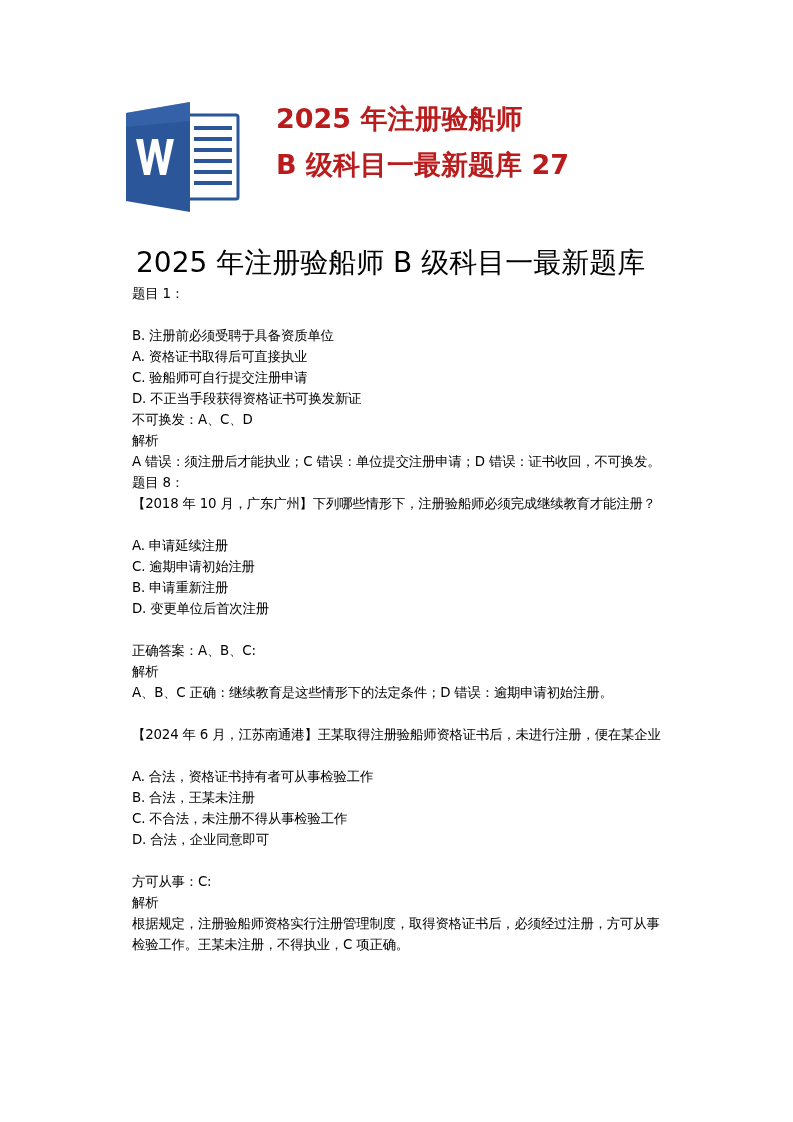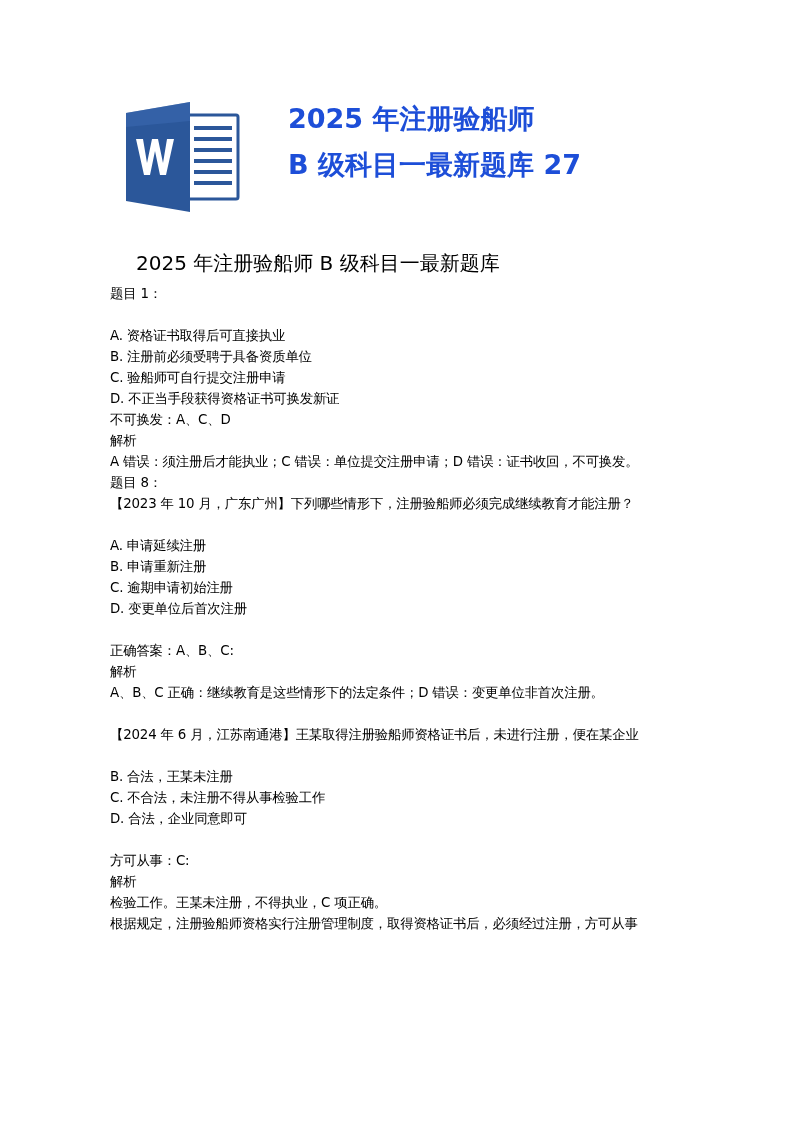--- a/index.html
+++ b/index.html
@@ -3,31 +3,31 @@
   <meta charset="utf-8">
   <style>
     html, body { margin: 0; padding: 0; background: #ffffff; }
     body {
       width: 793px; height: 1122px; position: relative; overflow: hidden;
       font-family: "DejaVu Sans", "Liberation Sans", sans-serif;
       color: #000;
     }
     .word-icon { position: absolute; left: 124px; top: 101px; width: 118px; height: 112px; }
     .cover-title {
-      position: absolute; left: 288px; top: 96px;
-      font-weight: bold; font-size: 27px; line-height: 46px; color: #1d4ed8;
+      position: absolute; left: 276px; top: 96px;
+      font-weight: bold; font-size: 27px; line-height: 46px; color: #b91c1c;
       font-family: "DejaVu Sans", sans-serif;
     }
     .cover-title div { white-space: nowrap; }
     .doc-heading {
       position: absolute; left: 136px; top: 248px;
-      font-size: 20px; line-height: 30px; white-space: nowrap;
+      font-size: 28px; line-height: 30px; white-space: nowrap;
       font-family: "DejaVu Sans", sans-serif;
     }
-    .body { position: absolute; left: 110px; top: 283px; width: 570px; }
+    .body { position: absolute; left: 132px; top: 283px; width: 570px; }
     .line {
       font-size: 13.4px; line-height: 21px; height: 21px; white-space: nowrap;
       font-family: "DejaVu Sans", sans-serif; letter-spacing: -0.2px;
     }
     .blank { height: 21px; }
   </style>
 </head>
 <body>
 
 <div class="word-icon">
@@ -55,50 +55,51 @@
   <div>B 级科目一最新题库 27</div>
 </div>
 
 <div class="doc-heading">2025 年注册验船师 B 级科目一最新题库</div>
 
 <div class="body">
 
   <div>
     <div class="line">题目 1：</div>
     <div class="blank"></div>
+    <div class="line">B. 注册前必须受聘于具备资质单位</div>
     <div class="line">A. 资格证书取得后可直接执业</div>
-    <div class="line">B. 注册前必须受聘于具备资质单位</div>
     <div class="line">C. 验船师可自行提交注册申请</div>
     <div class="line">D. 不正当手段获得资格证书可换发新证</div>
     <div class="line">不可换发：A、C、D</div>
     <div class="line">解析</div>
     <div class="line">A 错误：须注册后才能执业；C 错误：单位提交注册申请；D 错误：证书收回，不可换发。</div>
   </div>
 
   <div>
     <div class="line">题目 8：</div>
-    <div class="line">【2023 年 10 月，广东广州】下列哪些情形下，注册验船师必须完成继续教育才能注册？</div>
+    <div class="line">【2018 年 10 月，广东广州】下列哪些情形下，注册验船师必须完成继续教育才能注册？</div>
     <div class="blank"></div>
     <div class="line">A. 申请延续注册</div>
+    <div class="line">C. 逾期申请初始注册</div>
     <div class="line">B. 申请重新注册</div>
-    <div class="line">C. 逾期申请初始注册</div>
     <div class="line">D. 变更单位后首次注册</div>
     <div class="blank"></div>
     <div class="line">正确答案：A、B、C:</div>
     <div class="line">解析</div>
-    <div class="line">A、B、C 正确：继续教育是这些情形下的法定条件；D 错误：变更单位非首次注册。</div>
+    <div class="line">A、B、C 正确：继续教育是这些情形下的法定条件；D 错误：逾期申请初始注册。</div>
     <div class="blank"></div>
   </div>
 
   <div>
     <div class="line">【2024 年 6 月，江苏南通港】王某取得注册验船师资格证书后，未进行注册，便在某企业</div>
     <div class="blank"></div>
+    <div class="line">A. 合法，资格证书持有者可从事检验工作</div>
     <div class="line">B. 合法，王某未注册</div>
     <div class="line">C. 不合法，未注册不得从事检验工作</div>
     <div class="line">D. 合法，企业同意即可</div>
     <div class="blank"></div>
     <div class="line">方可从事：C:</div>
     <div class="line">解析</div>
+    <div class="line">根据规定，注册验船师资格实行注册管理制度，取得资格证书后，必须经过注册，方可从事</div>
     <div class="line">检验工作。王某未注册，不得执业，C 项正确。</div>
-    <div class="line">根据规定，注册验船师资格实行注册管理制度，取得资格证书后，必须经过注册，方可从事</div>
   </div>
 
 </div>
 
 </body></html>

